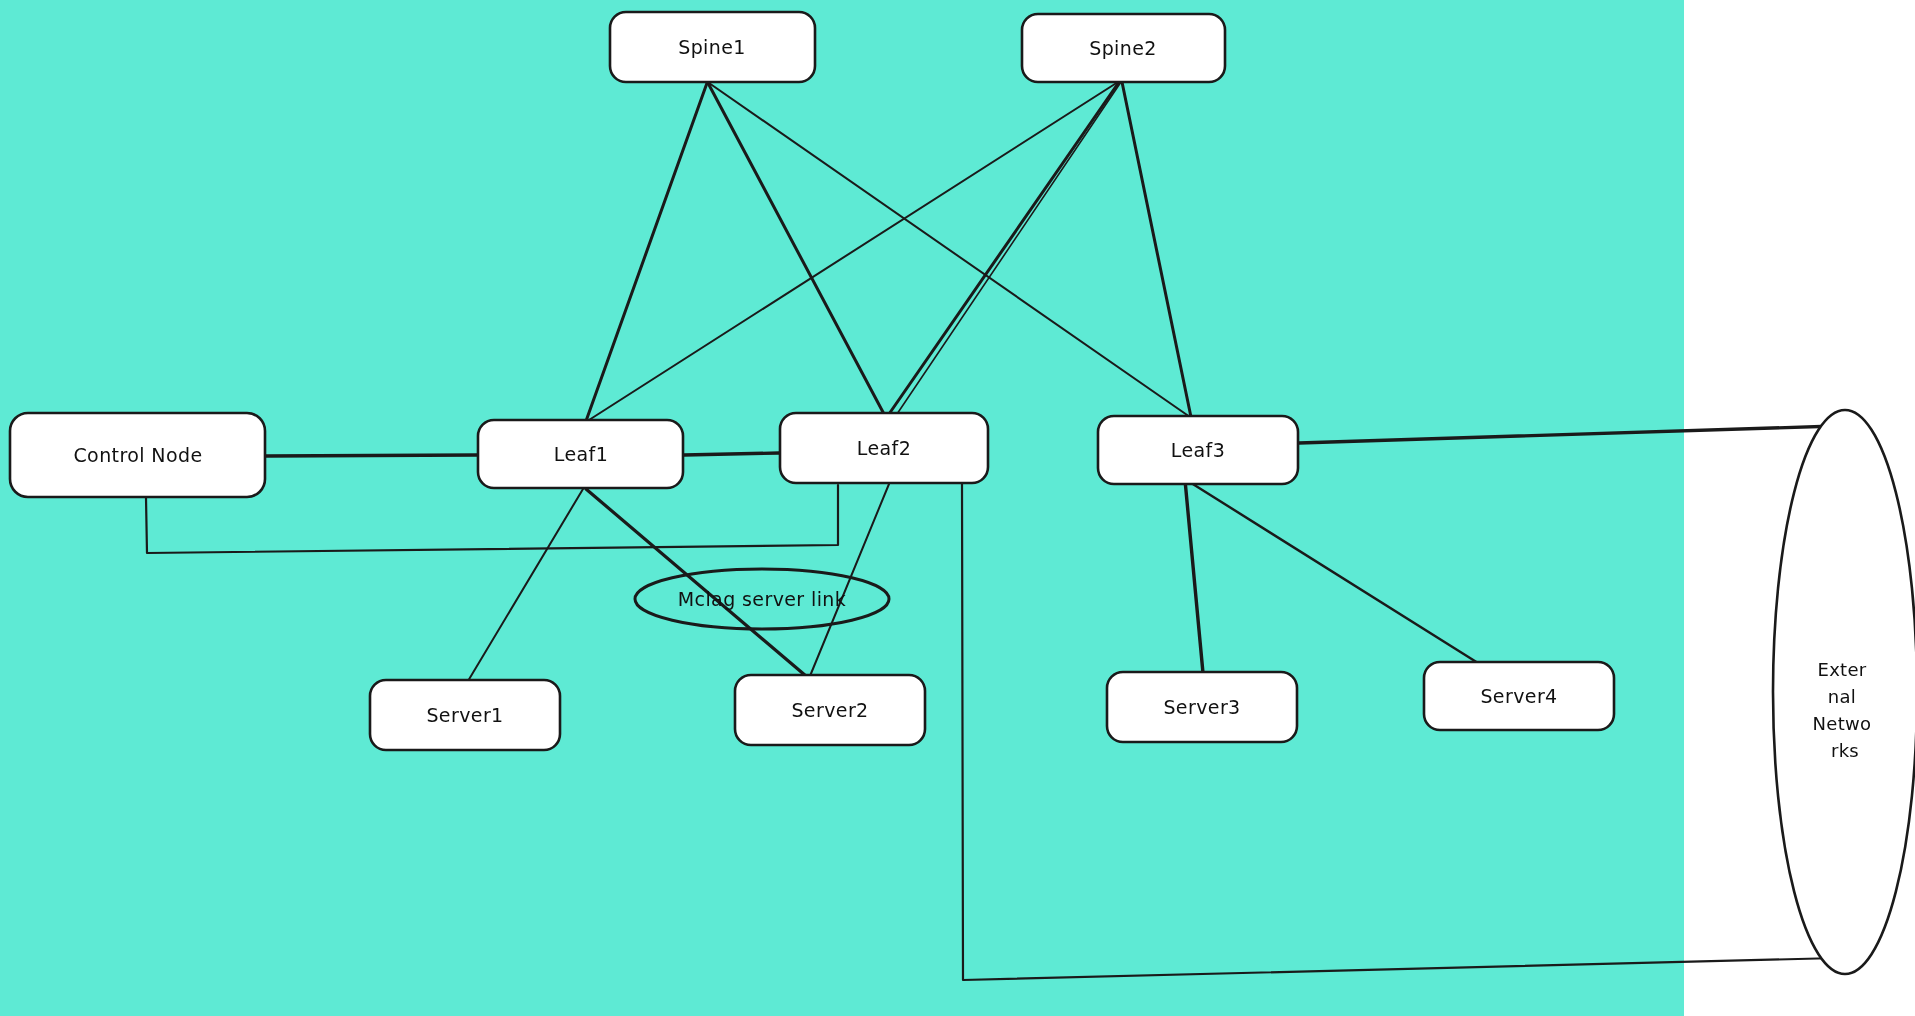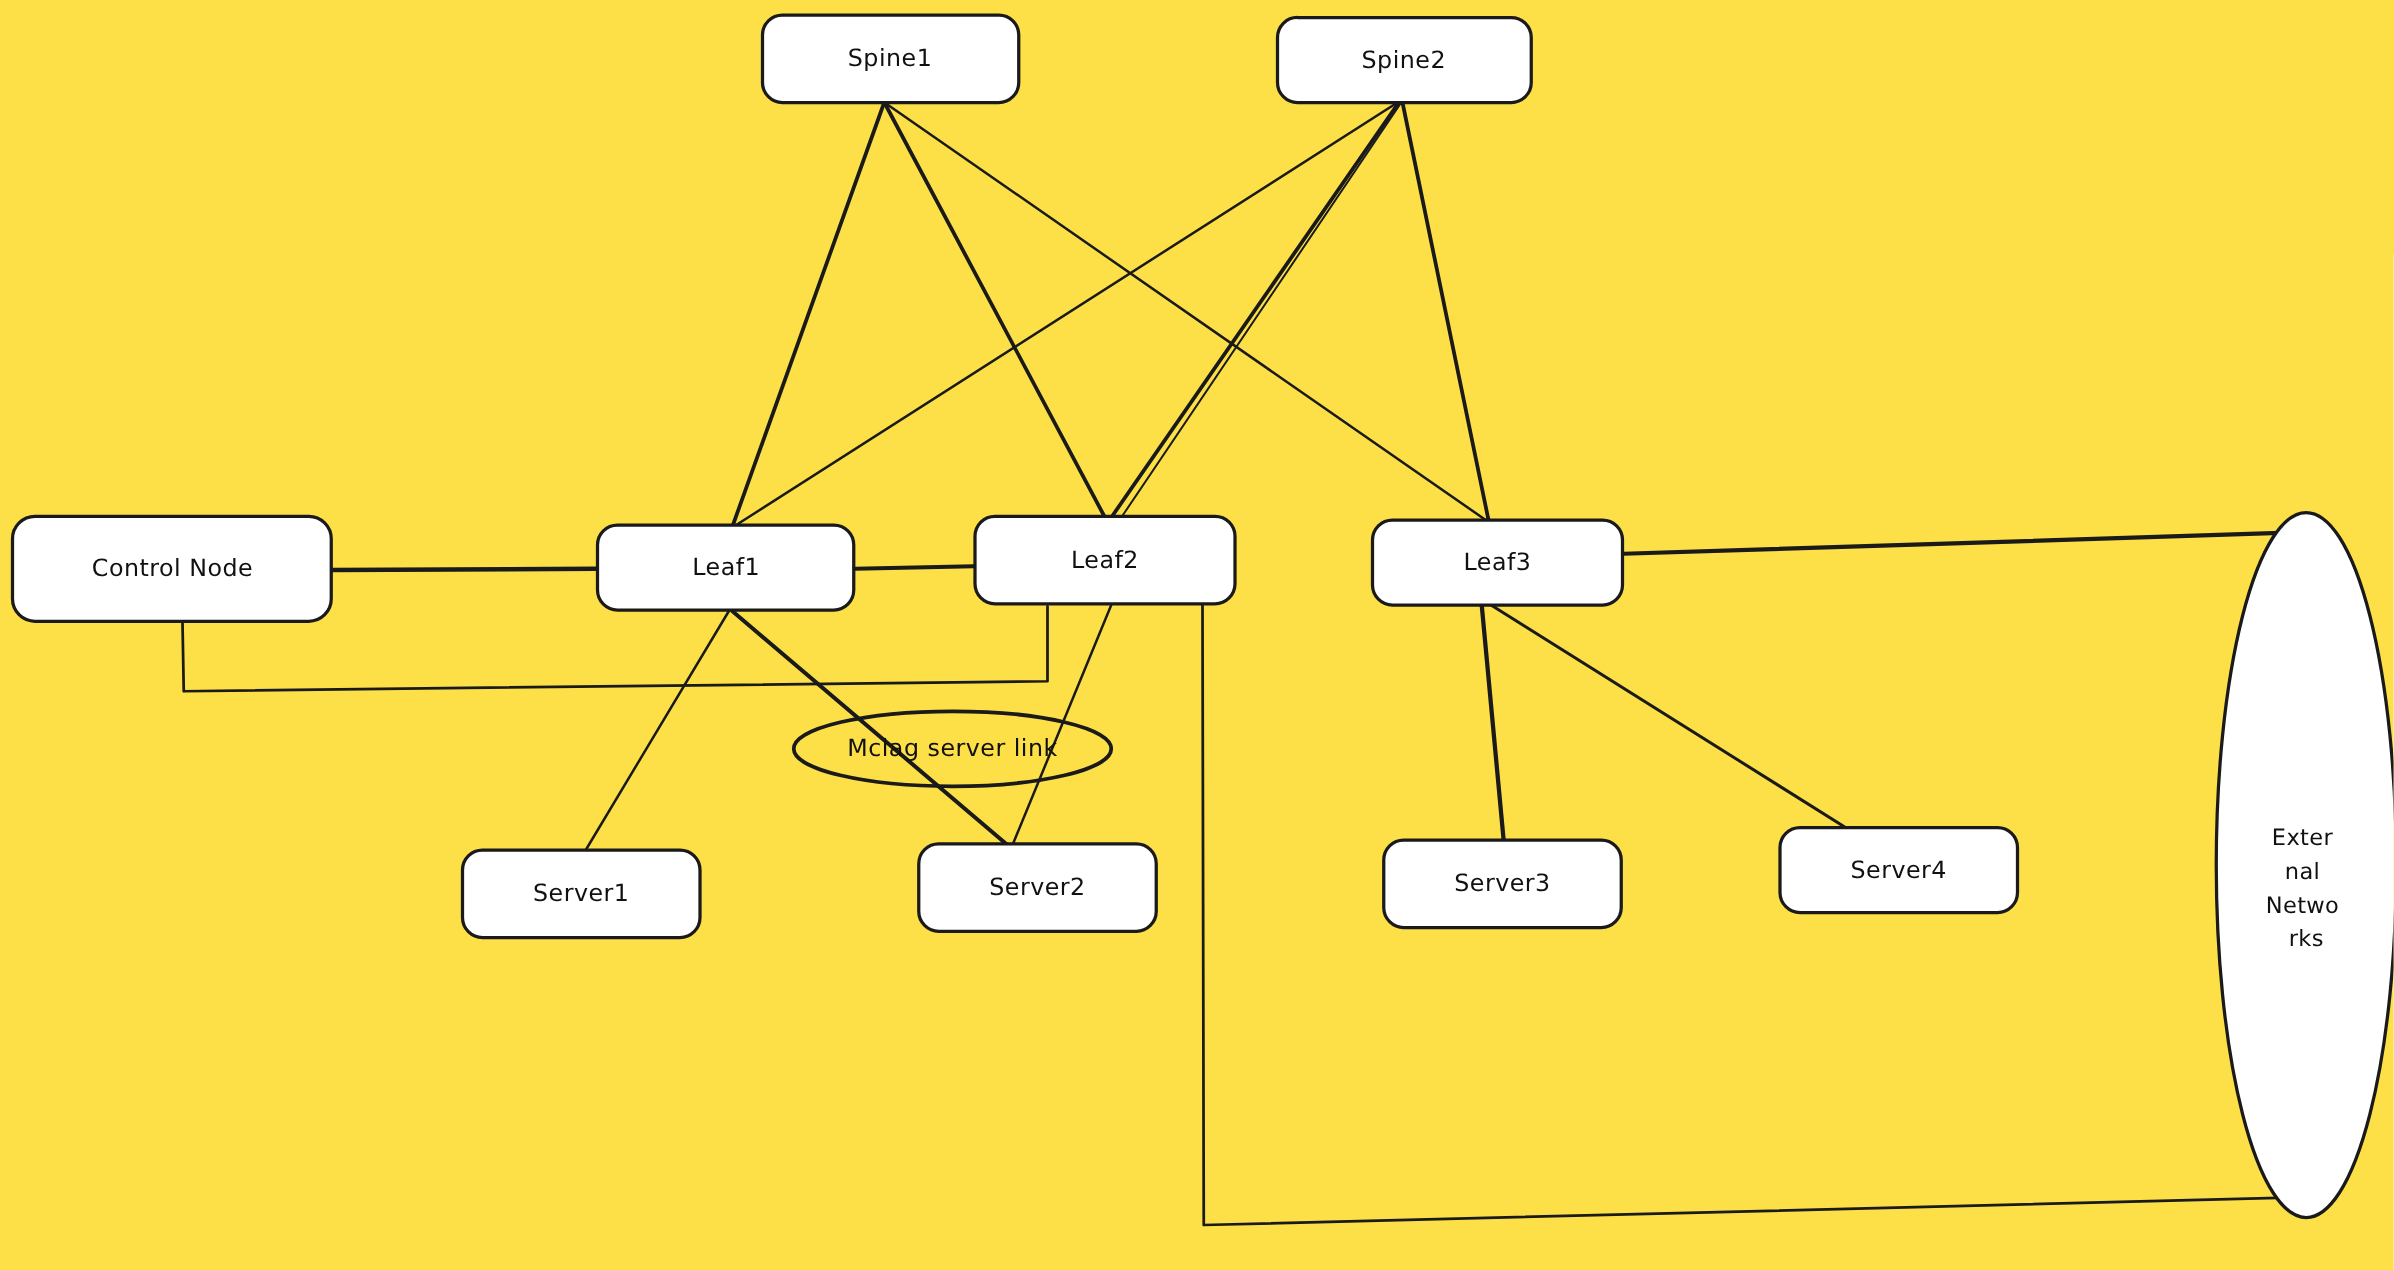--- a/index.html
+++ b/index.html
@@ -9,23 +9,23 @@
     background: #ffffff;
   }
   body {
     width: 1915px;
     height: 1016px;
     overflow: hidden;
     font-family: "DejaVu Sans", sans-serif;
   }
   #canvas {
     position: relative;
-    width: 1915px;
+    width: 1684px;
     height: 1016px;
-    background: #fde047;
+    background: #5eead4;
   }
   svg#topology {
     position: absolute;
     top: 0;
     left: 0;
     width: 1915px;
     height: 1016px;
   }
   .edge {
     fill: none;

